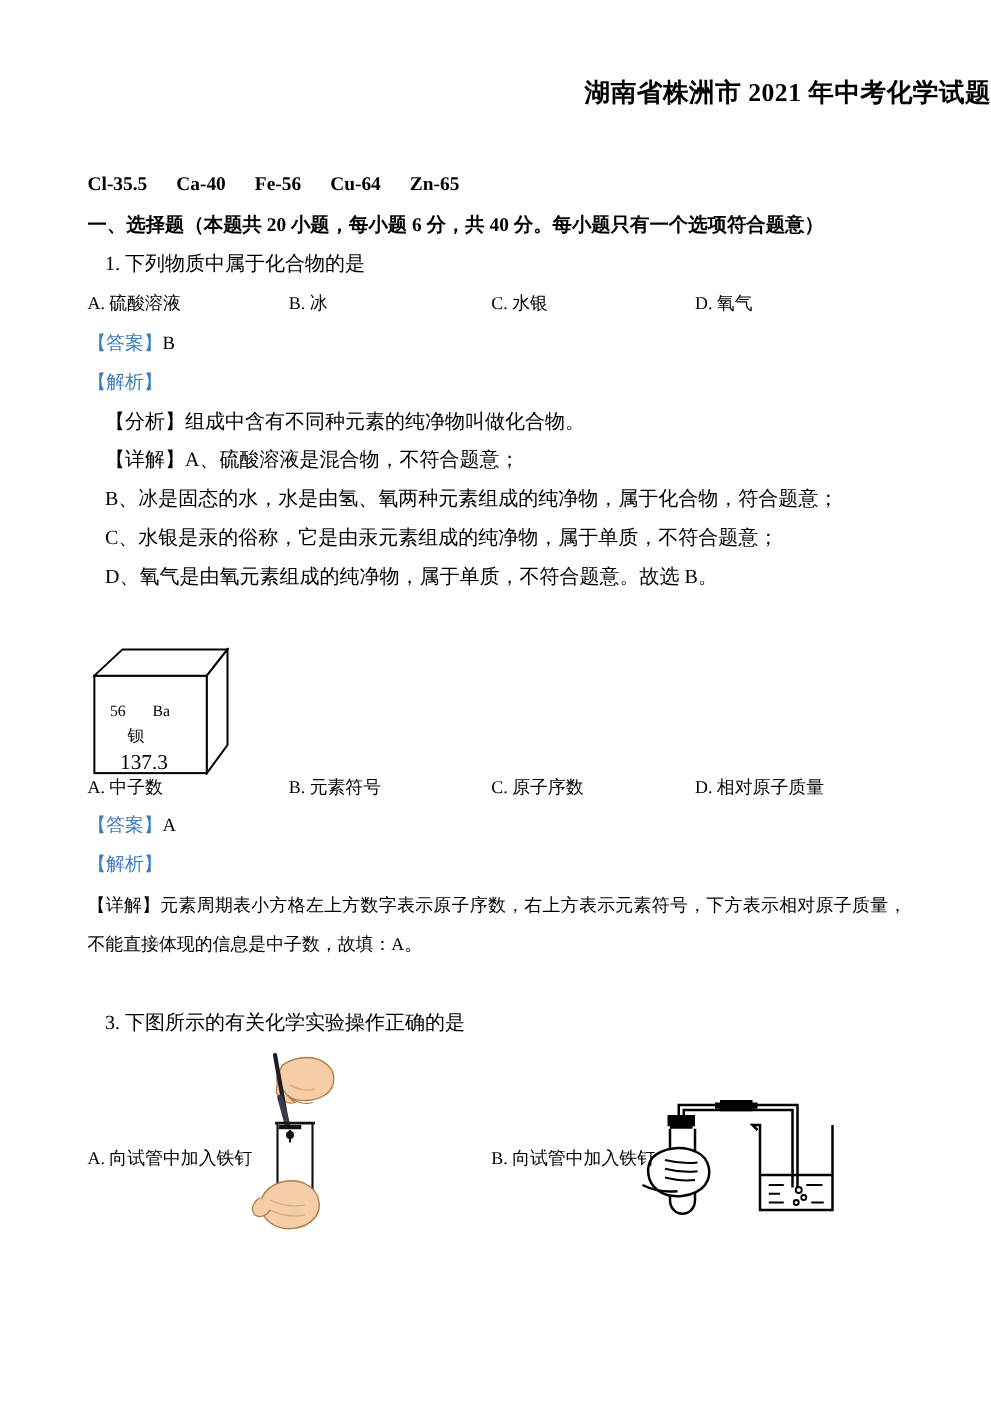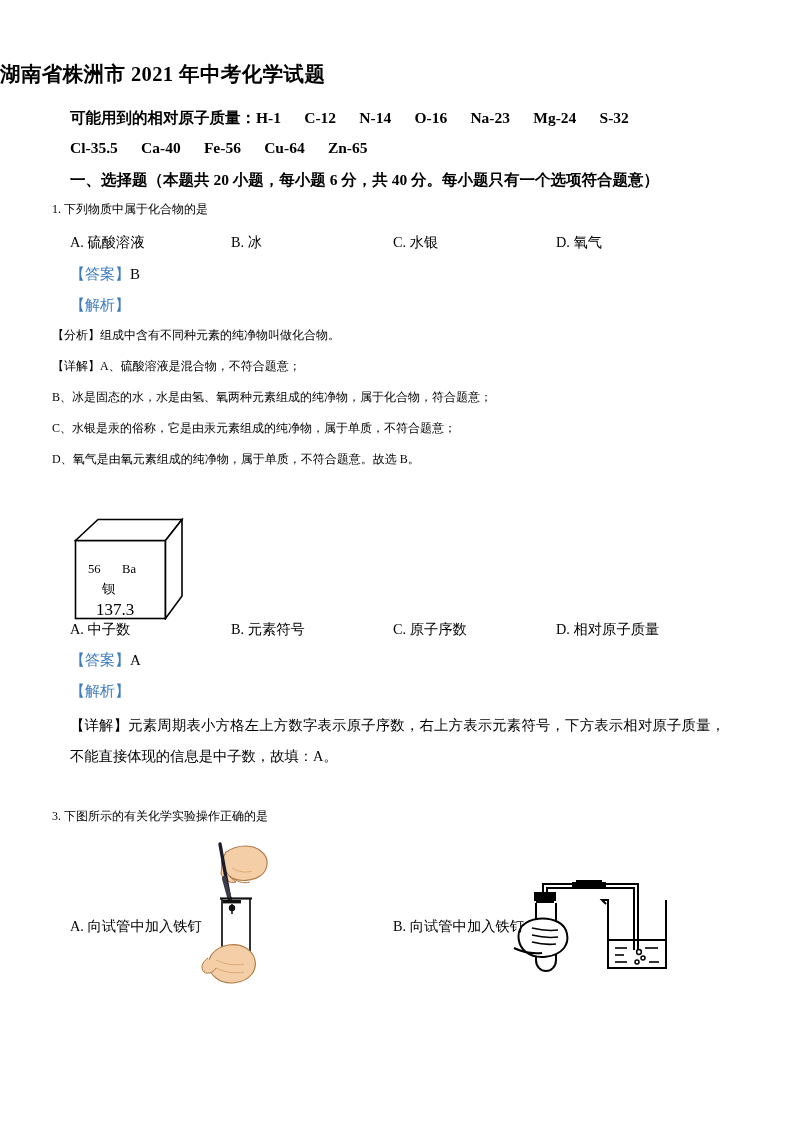--- a/index.html
+++ b/index.html
@@ -18,21 +18,21 @@
   .page {
     position: absolute;
     left: 0; top: 0;
     width: 793px;
     height: 1122px;
   }
   .doc-title {
     position: absolute;
     left: 0; top: 60px;
     width: 793px;
-    text-align: left;
+    text-align: right;
     font-size: 20.5px;
     font-weight: bold;
     letter-spacing: 0.4px;
   }
   .atomic-line {
     position: absolute;
     left: 70px;
     font-size: 15.5px;
     font-weight: bold;
     white-space: pre;
@@ -41,22 +41,22 @@
   .atomic-line.l2 { top: 139px; }
   .section-head {
     position: absolute;
     left: 70px; top: 170px;
     font-size: 15.5px;
     font-weight: bold;
     white-space: nowrap;
   }
   .qline {
     position: absolute;
-    left: 52px;
-    font-size: 12px;
+    left: 84px;
+    font-size: 16px;
     white-space: nowrap;
   }
   .para {
     position: absolute;
     left: 70px;
     width: 655px;
     font-size: 14.3px;
     line-height: 31px;
     text-align: justify;
   }
@@ -90,21 +90,20 @@
   .figB { position: absolute; left: 512px; top: 878px; width: 160px; height: 96px; }
   .figA svg, .figB svg { display: block; }
 </style>
 </head>
 <body>
 
 <div class="page">
 
   <div class="doc-title">湖南省株洲市 2021 年中考化学试题</div>
 
-  <div class="atomic-line l1">可能用到的相对原子质量：H-1      C-12      N-14      O-16      Na-23      Mg-24      S-32</div>
   <div class="atomic-line l2">Cl-35.5      Ca-40      Fe-56      Cu-64      Zn-65</div>
 
   <div class="section-head">一、选择题（本题共 20 小题，每小题 6 分，共 40 分。每小题只有一个选项符合题意）</div>
 
   <div class="qline" style="top:201px;">
     <span>1.</span>
     <span>下列物质中属于化合物的是</span>
   </div>
 
   <div class="opt" style="left:70px; top:233px;">

